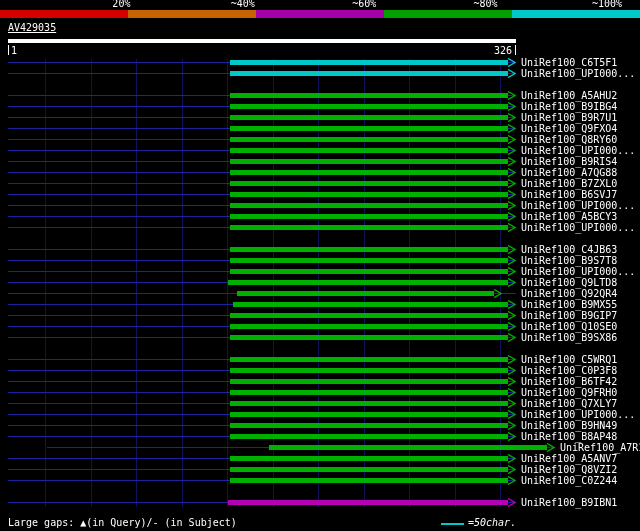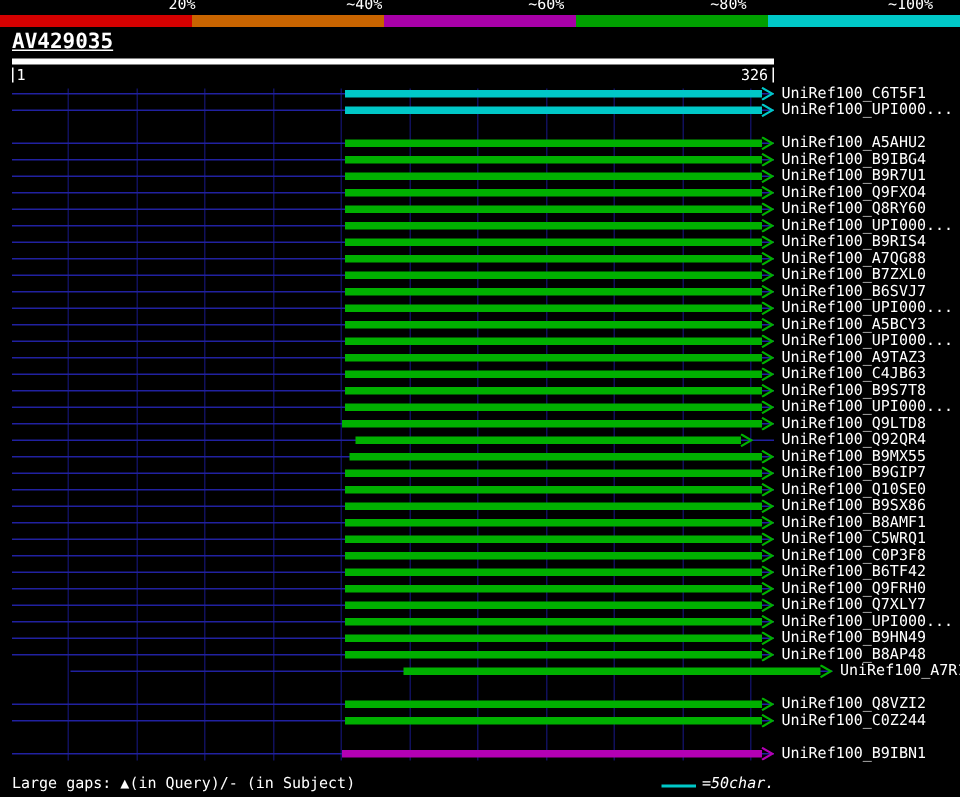--- a/index.html
+++ b/index.html
@@ -6,21 +6,21 @@
   html, body { margin: 0; padding: 0; background: #000; }
   #screen {
     position: relative; width: 640px; height: 531px; background: #000;
     font-family: "DejaVu Sans Mono", "Liberation Mono", monospace;
     color: #fff; overflow: hidden;
   }
   .scale-labels { position: absolute; top: 0; left: 0; width: 640px; height: 10px; }
   .scale-labels span { position: absolute; top: -1px; font-size: 10px; line-height: 10px; transform: translateX(-50%); white-space: pre; }
   .scalebar { position: absolute; top: 10px; left: 0; width: 640px; height: 8px; display: flex; }
   .scalebar div { flex: 1; height: 100%; }
-  .query-name { position: absolute; top: 22px; left: 8px; font-size: 14px; line-height: 12px; font-weight: bold; text-decoration: underline; }
+  .query-name { position: absolute; top: 22px; left: 8px; font-size: 10px; line-height: 12px; font-weight: normal; text-decoration: underline; }
   .query-bar { position: absolute; top: 39px; left: 8px; width: 508px; height: 4px; background: #fff; }
   .ruler { position: absolute; top: 45px; left: 0; width: 640px; height: 11px; font-size: 10px; line-height: 11px; }
   .ruler .num-start { position: absolute; left: 11px; top: 0; }
   .ruler .num-end { position: absolute; left: 512px; top: 0; transform: translateX(-100%); }
   .ruler .tick { position: absolute; top: 0; width: 1px; height: 10px; background: #fff; }
   .tick-left { left: 8px; } .tick-right { left: 515px; }
   #plot { position: absolute; top: 57px; left: 0; width: 640px; height: 452px; }
   .grid-v { position: absolute; top: 2px; width: 1px; height: 448px; background: #10105c; }
   .hit-row { position: absolute; left: 0; width: 620px; height: 11px; }
   .hit-line { position: absolute; left: 8px; top: 5px; width: 508px; height: 1px; background: #2121a0; }
@@ -189,28 +189,20 @@
         <div class="hit-label">UniRef100_A5BCY3</div>
       </div>
       <div class="hit-row" style="top: 165px;">
         <div class="hit-line"></div>
         <div class="hit-bar" style="left: 229.52px; width: 278.48px; background: rgb(0, 176, 0);"></div>
         <svg width="9" height="9" class="hit-arrow" style="left: 507px;">
           <polyline points="1,0.5 8,4.5 1,8.5" fill="none" stroke="#00b000" stroke-width="1.4"></polyline>
         </svg>
         <div class="hit-label">UniRef100_UPI000...</div>
       </div>
-      <div class="hit-row" style="top: 176px;">
-        <div class="hit-line"></div>
-        <div class="hit-bar" style="left: 229.52px; width: 278.48px; background: rgb(0, 176, 0);"></div>
-        <svg width="9" height="9" class="hit-arrow" style="left: 507px;">
-          <polyline points="1,0.5 8,4.5 1,8.5" fill="none" stroke="#00b000" stroke-width="1.4"></polyline>
-        </svg>
-        <div class="hit-label">UniRef100_A9TAZ3</div>
-      </div>
       <div class="hit-row" style="top: 187px;">
         <div class="hit-line"></div>
         <div class="hit-bar" style="left: 229.52px; width: 278.48px; background: rgb(0, 176, 0);"></div>
         <svg width="9" height="9" class="hit-arrow" style="left: 507px;">
           <polyline points="1,0.5 8,4.5 1,8.5" fill="none" stroke="#00b000" stroke-width="1.4"></polyline>
         </svg>
         <div class="hit-label">UniRef100_C4JB63</div>
       </div>
       <div class="hit-row" style="top: 198px;">
         <div class="hit-line"></div>
@@ -269,28 +261,20 @@
         <div class="hit-label">UniRef100_Q10SE0</div>
       </div>
       <div class="hit-row" style="top: 275px;">
         <div class="hit-line"></div>
         <div class="hit-bar" style="left: 229.52px; width: 278.48px; background: rgb(0, 176, 0);"></div>
         <svg width="9" height="9" class="hit-arrow" style="left: 507px;">
           <polyline points="1,0.5 8,4.5 1,8.5" fill="none" stroke="#00b000" stroke-width="1.4"></polyline>
         </svg>
         <div class="hit-label">UniRef100_B9SX86</div>
       </div>
-      <div class="hit-row" style="top: 286px;">
-        <div class="hit-line"></div>
-        <div class="hit-bar" style="left: 229.52px; width: 278.48px; background: rgb(0, 176, 0);"></div>
-        <svg width="9" height="9" class="hit-arrow" style="left: 507px;">
-          <polyline points="1,0.5 8,4.5 1,8.5" fill="none" stroke="#00b000" stroke-width="1.4"></polyline>
-        </svg>
-        <div class="hit-label">UniRef100_B8AMF1</div>
-      </div>
       <div class="hit-row" style="top: 297px;">
         <div class="hit-line"></div>
         <div class="hit-bar" style="left: 229.52px; width: 278.48px; background: rgb(0, 176, 0);"></div>
         <svg width="9" height="9" class="hit-arrow" style="left: 507px;">
           <polyline points="1,0.5 8,4.5 1,8.5" fill="none" stroke="#00b000" stroke-width="1.4"></polyline>
         </svg>
         <div class="hit-label">UniRef100_C5WRQ1</div>
       </div>
       <div class="hit-row" style="top: 308px;">
         <div class="hit-line"></div>
@@ -348,20 +332,28 @@
         </svg>
         <div class="hit-label">UniRef100_B8AP48</div>
       </div>
       <div class="hit-row" style="top: 385px; margin-left: 39px;">
         <div class="hit-line"></div>
         <div class="hit-bar" style="left: 229.52px; width: 278.48px; background: rgb(0, 176, 0);"></div>
         <svg width="9" height="9" class="hit-arrow" style="left: 507px;">
           <polyline points="1,0.5 8,4.5 1,8.5" fill="none" stroke="#00b000" stroke-width="1.4"></polyline>
         </svg>
         <div class="hit-label">UniRef100_A7R1V9</div>
+      </div>
+      <div class="hit-row" style="top: 396px;">
+        <div class="hit-line"></div>
+        <div class="hit-bar" style="left: 229.52px; width: 278.48px; background: rgb(0, 176, 0);"></div>
+        <svg width="9" height="9" class="hit-arrow" style="left: 507px;">
+          <polyline points="1,0.5 8,4.5 1,8.5" fill="none" stroke="#00b000" stroke-width="1.4"></polyline>
+        </svg>
+        <div class="hit-label">UniRef100_A5ANV7</div>
       </div>
       <div class="hit-row" style="top: 407px;">
         <div class="hit-line"></div>
         <div class="hit-bar" style="left: 229.52px; width: 278.48px; background: rgb(0, 176, 0);"></div>
         <svg width="9" height="9" class="hit-arrow" style="left: 507px;">
           <polyline points="1,0.5 8,4.5 1,8.5" fill="none" stroke="#00b000" stroke-width="1.4"></polyline>
         </svg>
         <div class="hit-label">UniRef100_Q8VZI2</div>
       </div>
       <div class="hit-row" style="top: 418px;">

